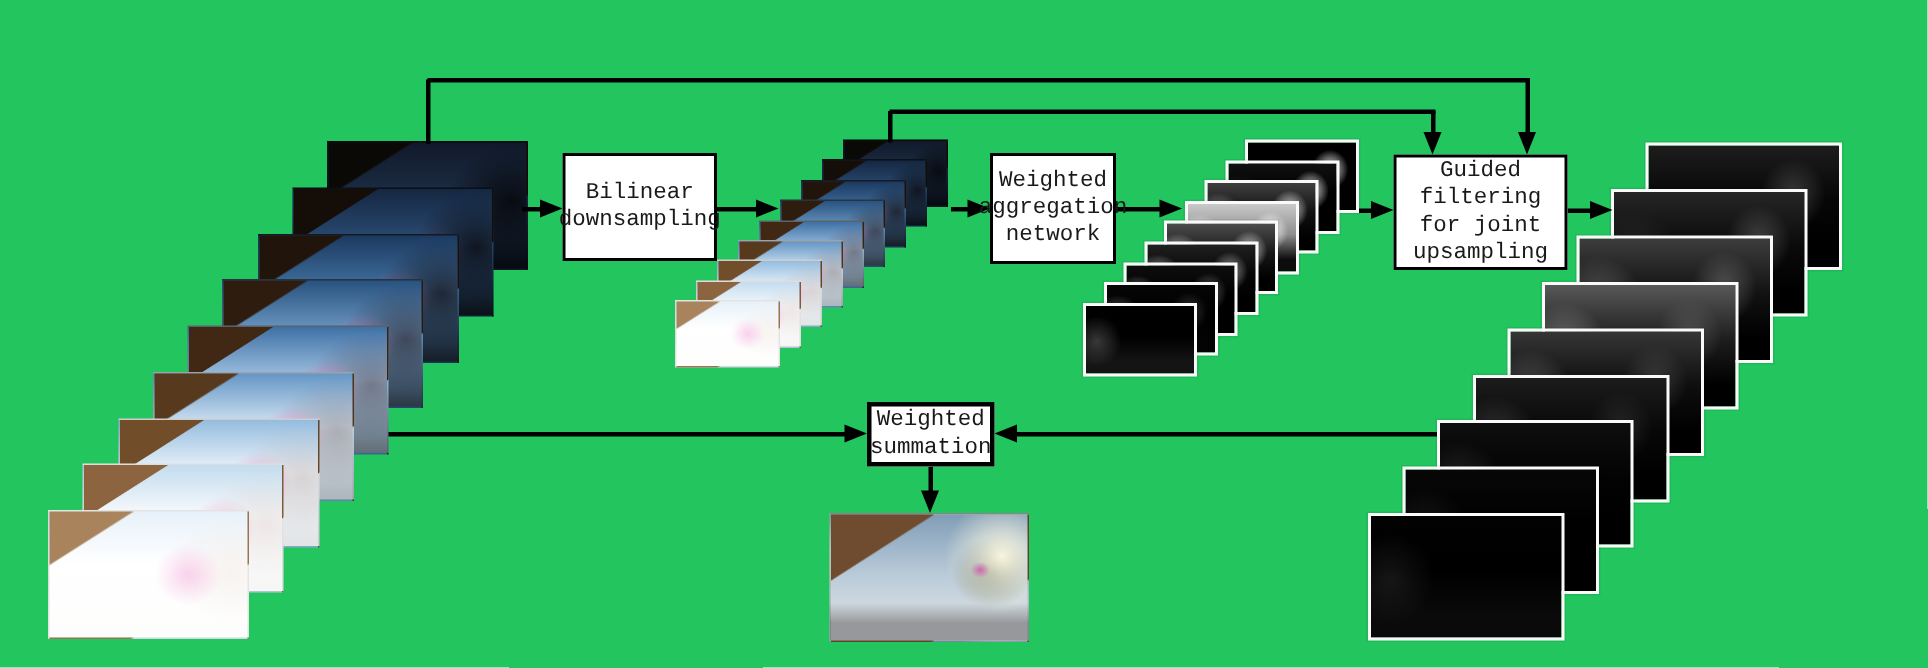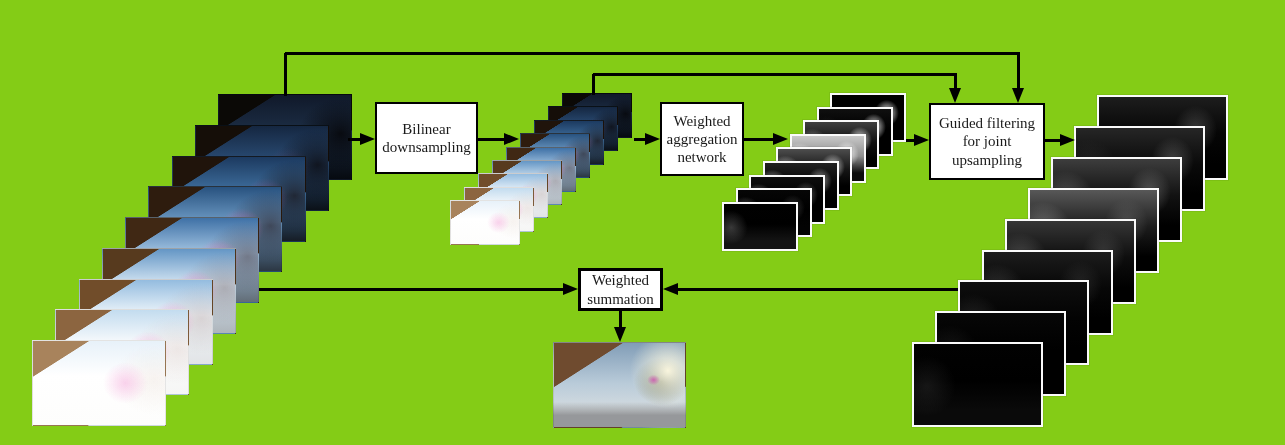--- a/index.html
+++ b/index.html
@@ -1,18 +1,18 @@
 <!DOCTYPE html>
 <html><head>
 <meta charset="utf-8">
 <style>
   html,body{margin:0;padding:0;background:#ffffff;}
   .canvas{
-    position:relative;width:1285px;height:445px;background:#84cc16;overflow:hidden;
-    font-family:Liberation Serif, serif;
+    position:relative;width:1285px;height:445px;background:#22c55e;overflow:hidden;
+    font-family:Liberation Mono, monospace;
   }
   
   .pbox{
     position:absolute;box-sizing:border-box;background:#ffffff;border:2.5px solid #000;
     display:flex;align-items:center;justify-content:center;text-align:center;
     font-size:15px;line-height:1.22;color:#1a1a1a;z-index:30;padding:2px;
   }
   #box-bilinear{left:375px;top:102px;width:103px;height:72px;}
   #box-context{left:660px;top:102px;width:84px;height:74px;}
   #box-guided{left:929px;top:103px;width:116px;height:77px;}

